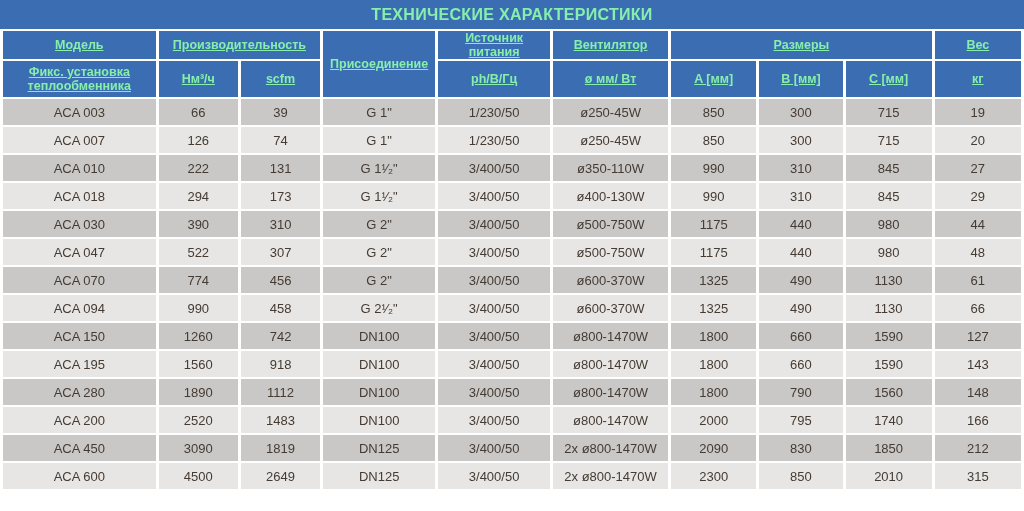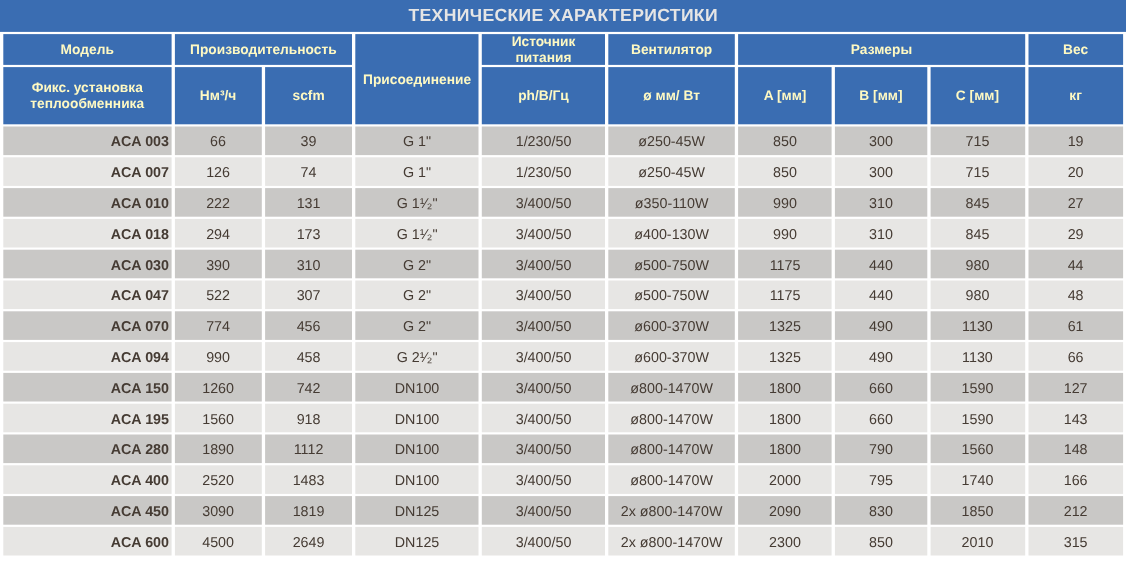--- a/index.html
+++ b/index.html
@@ -3,41 +3,41 @@
 <meta charset="utf-8">
 <style>
   html,body{margin:0;padding:0;background:#fff;}
   .page{
     width:1024px;height:511px;overflow:hidden;background:#fff;
     font-family:"Liberation Sans", sans-serif;
     position:relative;
   }
   .title-bar{
     height:29px;background:var(--blue,#3a6db2);
-    color:#e5e5e5;font-weight:bold;font-size:16px;line-height:29px;
+    color:#86efac;font-weight:bold;font-size:16px;line-height:29px;
     text-align:center;letter-spacing:.3px;
   }
   table.spec{
     width:1024px;table-layout:fixed;
     border-collapse:separate;border-spacing:3px 2px;
   }
   thead th{
-    background:var(--blue,#3a6db2);color:#fef9c3;font-weight:bold;
-    font-size:12.5px;text-align:center;vertical-align:middle;padding:0 2px;
+    background:var(--blue,#3a6db2);color:#86efac;font-weight:bold;
+    font-size:12.5px;text-align:center;vertical-align:middle;padding:0 2px;text-decoration:underline;
   }
   tr.h1 th{height:28px;}
-  tr.h2 th{height:52px;}
+  tr.h2 th{height:36px;}
   tbody td{
     height:26px;text-align:center;vertical-align:middle;
     font-size:13px;color:var(--text,#453b33);padding:0 2px;
     white-space:nowrap;overflow:hidden;
   }
   tbody tr.dark td{background:var(--rowdark,#c9c8c6);}
   tbody tr.light td{background:var(--rowlight,#e7e6e4);}
-  tbody td.model{font-weight:bold;text-align:right;}
+  tbody td.model{font-weight:normal;}
 </style>
 </head>
 <body>
 
 <div class="page">
   <div class="title-bar">ТЕХНИЧЕСКИЕ ХАРАКТЕРИСТИКИ</div>
   <table class="spec">
     <colgroup>
       <col style="width:15.4%">
         <col style="width:8.0%">
@@ -199,21 +199,21 @@
           <td>1112</td>
           <td>DN100</td>
           <td>3/400/50</td>
           <td>ø800-1470W</td>
           <td>1800</td>
           <td>790</td>
           <td>1560</td>
           <td>148</td>
         </tr>
         <tr class="light">
-          <td class="model">ACA 400</td>
+          <td class="model">ACA 200</td>
           <td>2520</td>
           <td>1483</td>
           <td>DN100</td>
           <td>3/400/50</td>
           <td>ø800-1470W</td>
           <td>2000</td>
           <td>795</td>
           <td>1740</td>
           <td>166</td>
         </tr>

